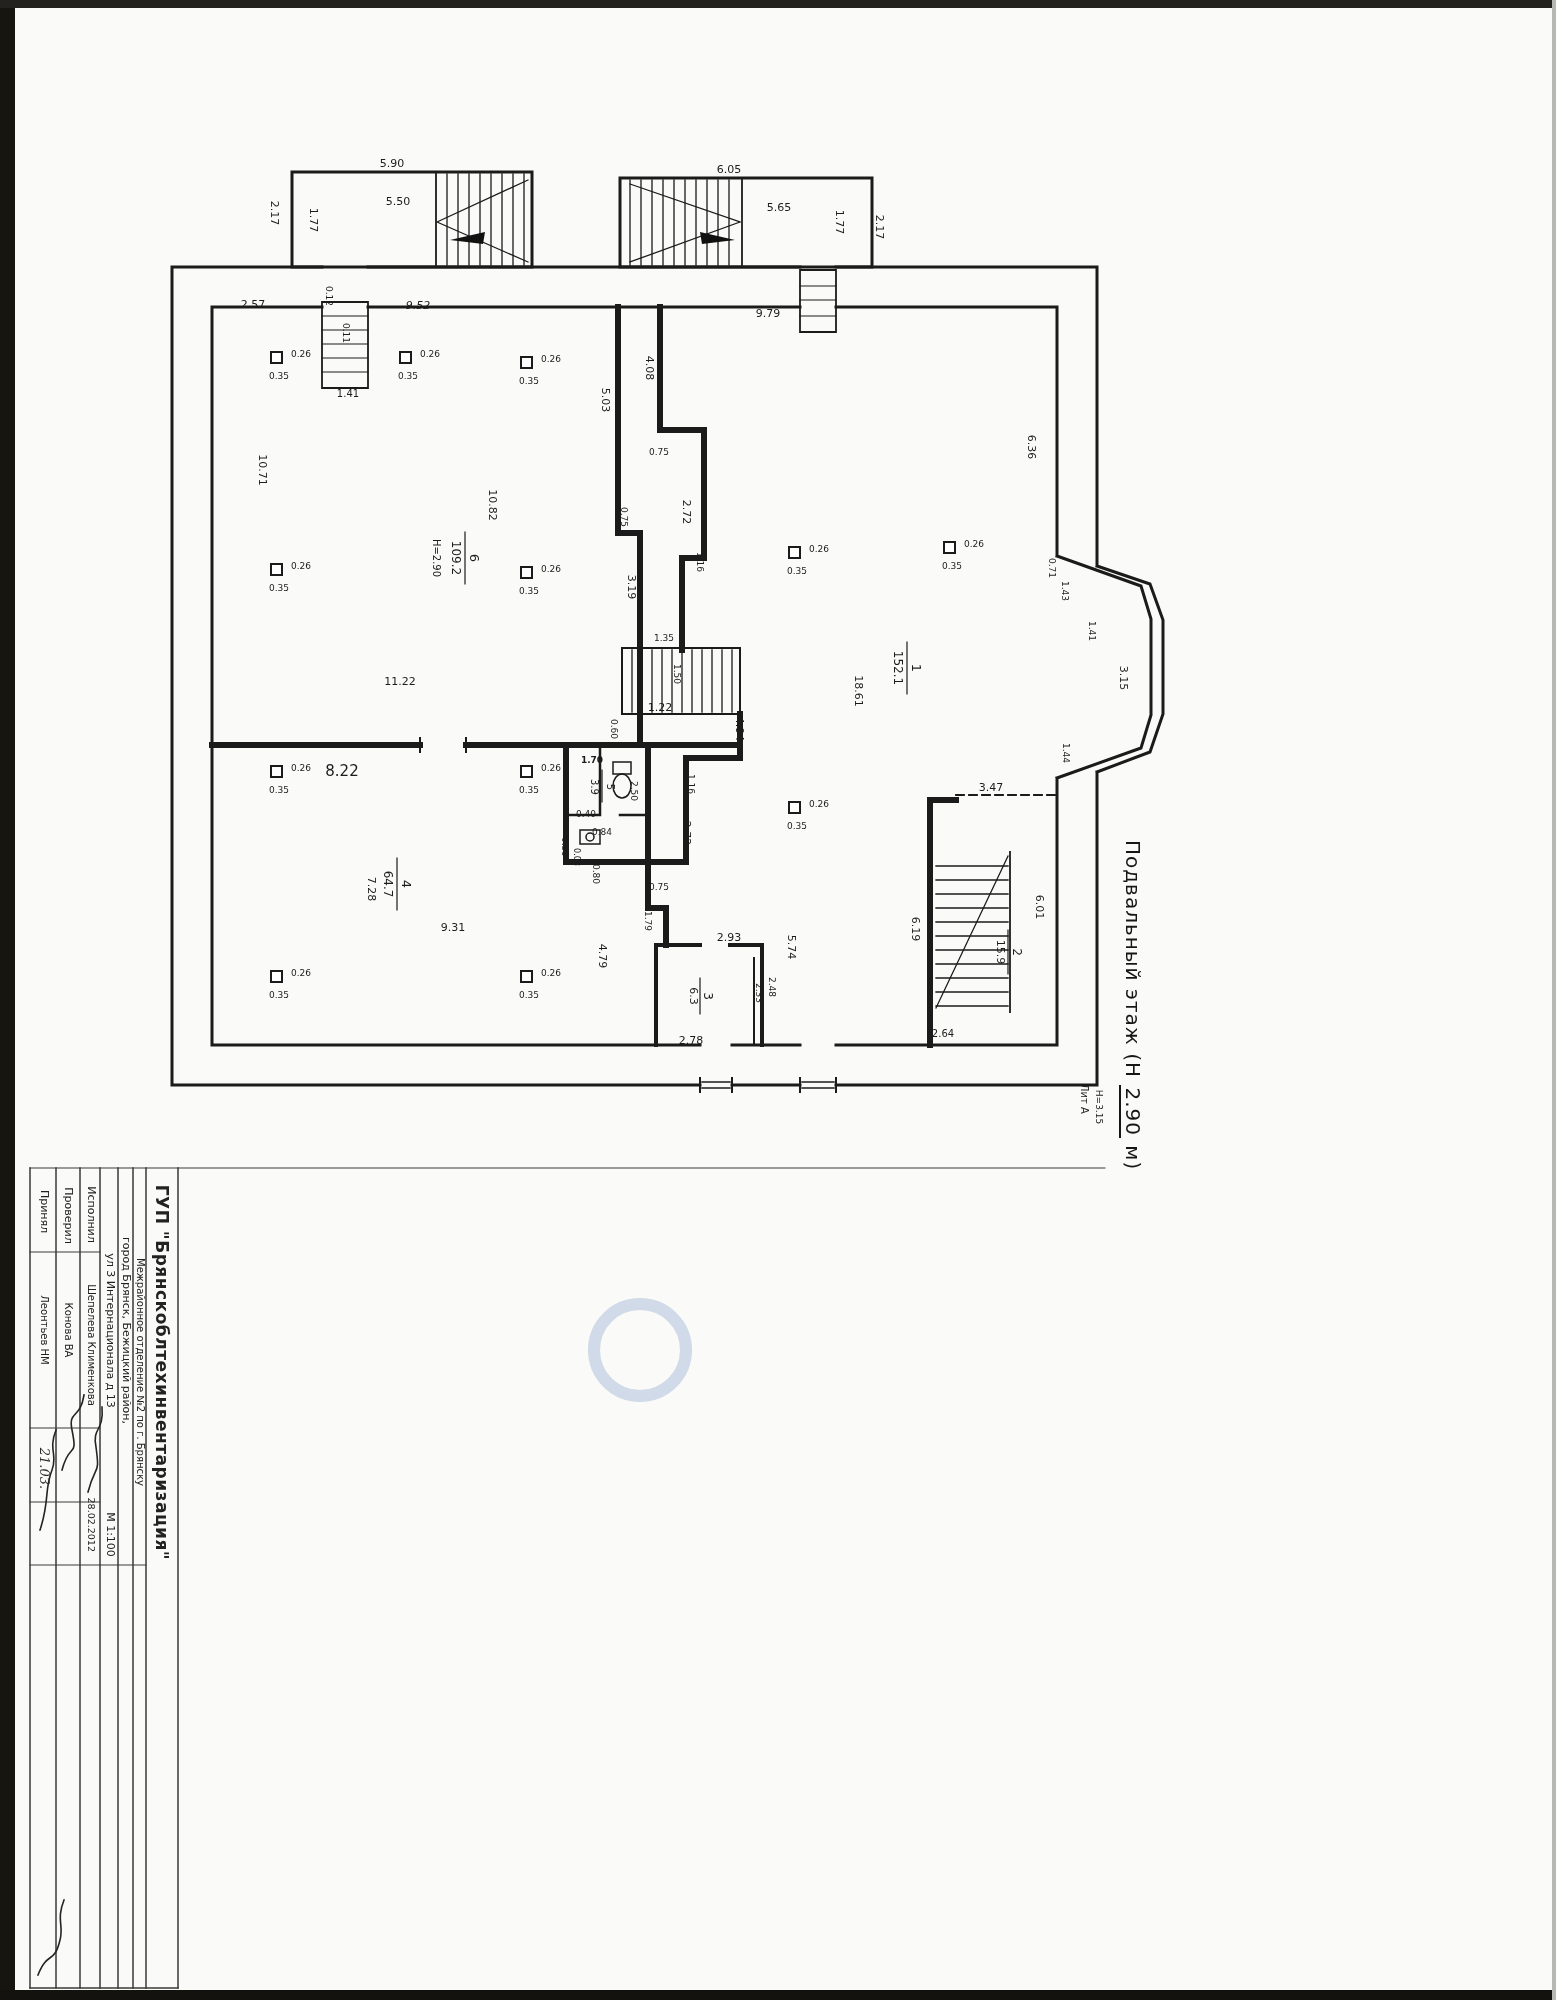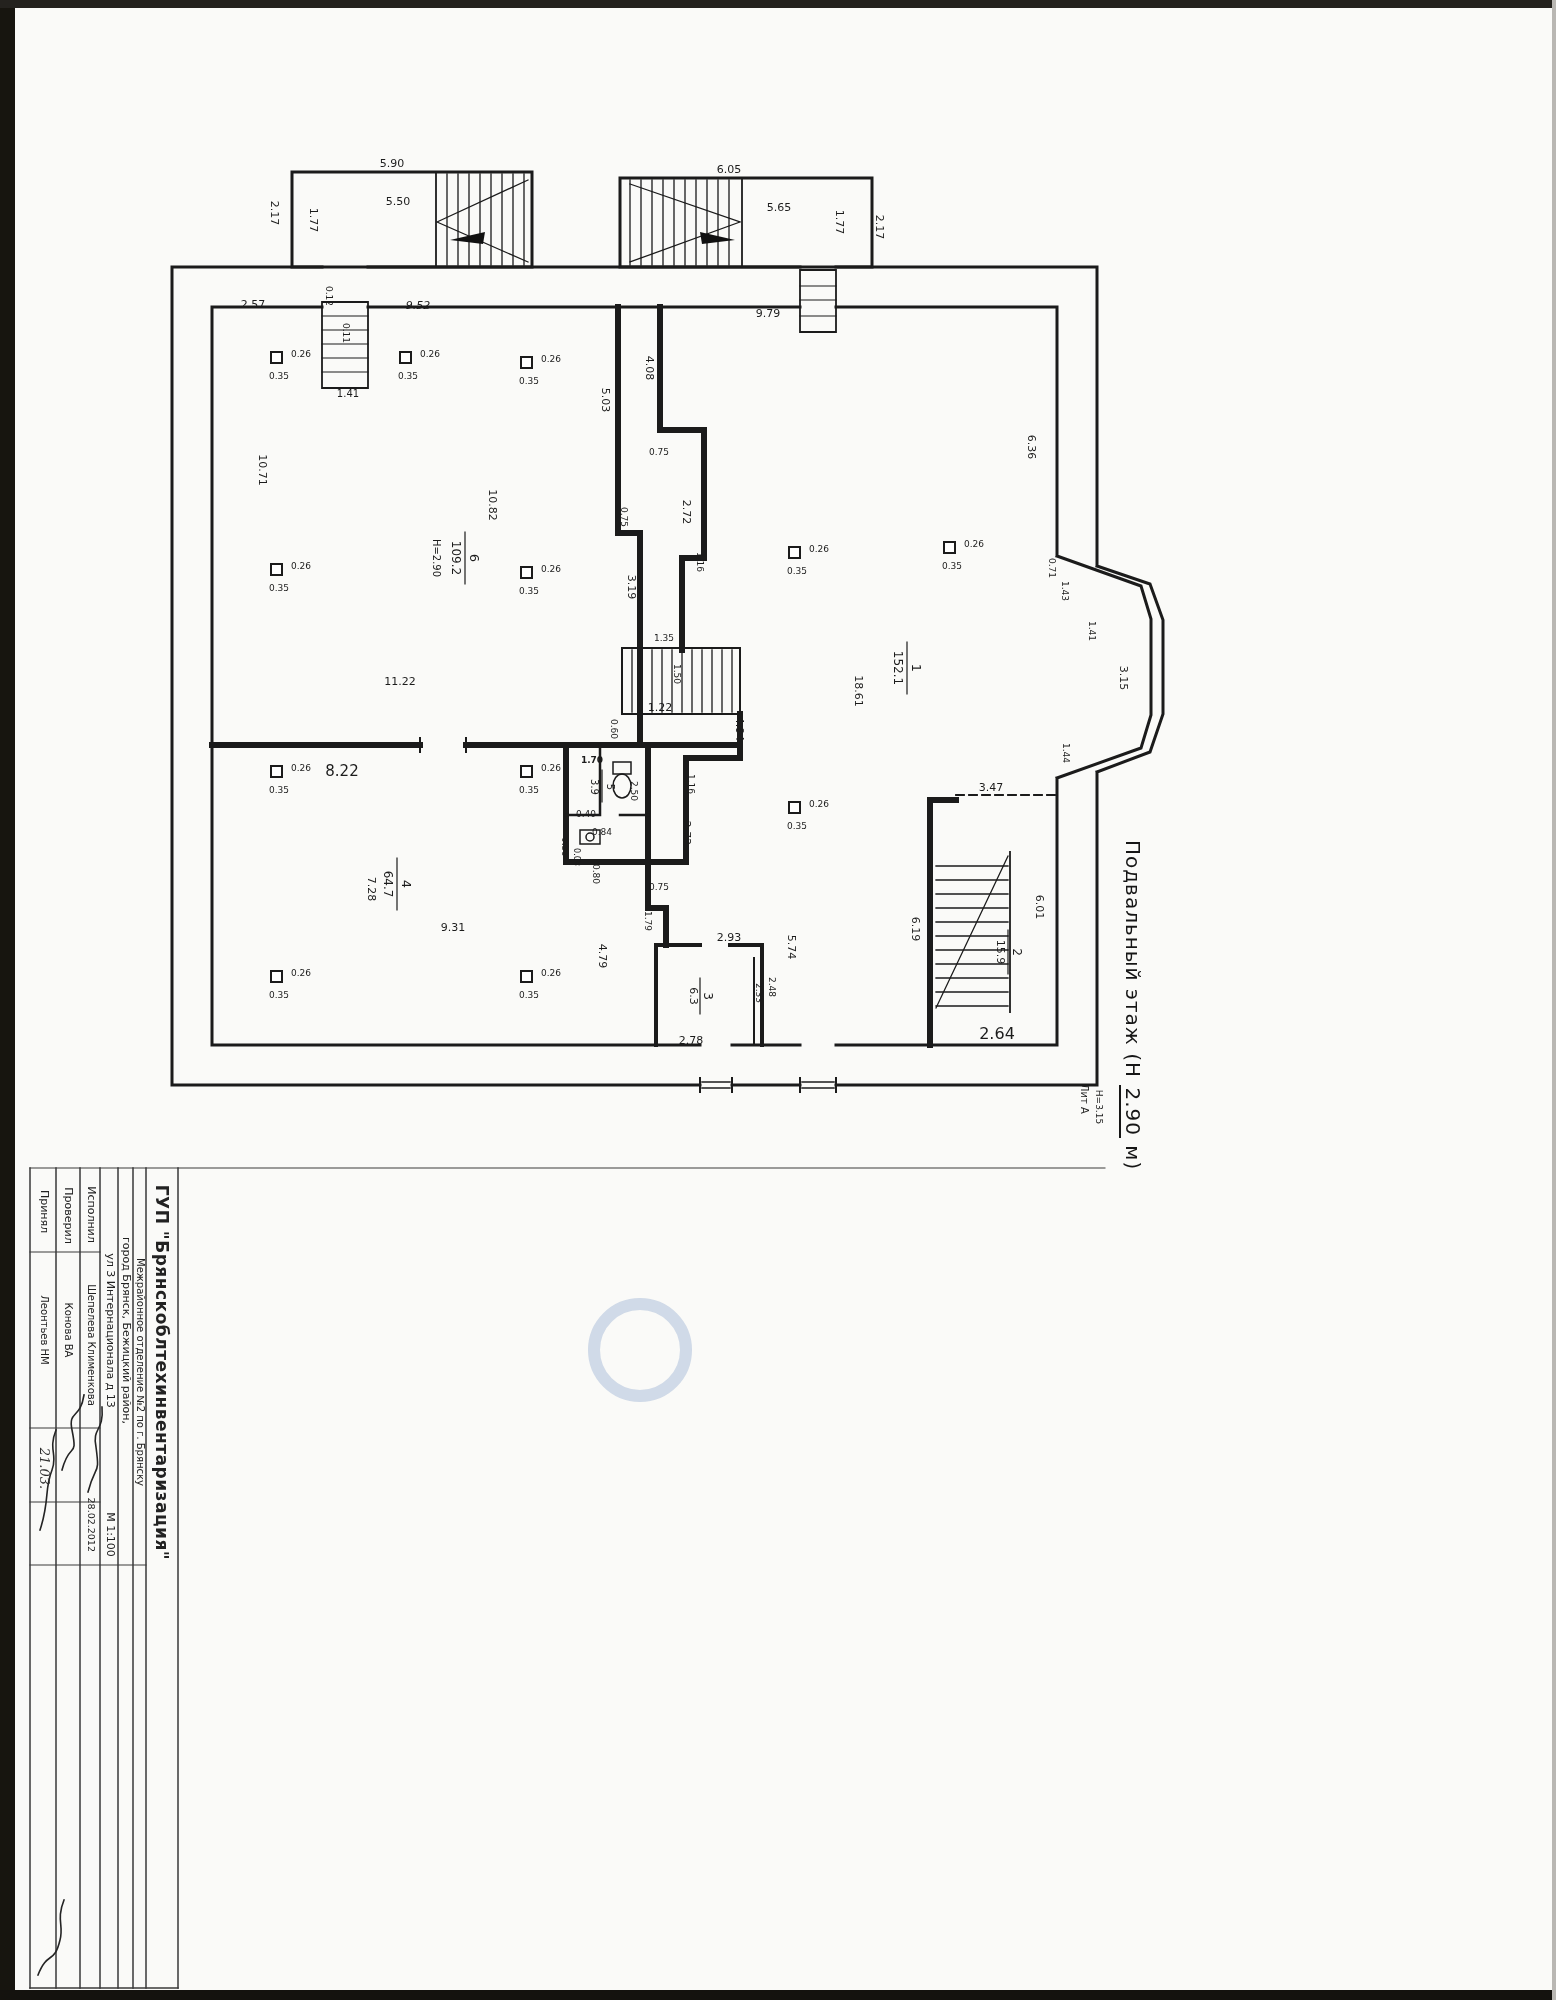--- a/index.html
+++ b/index.html
@@ -203,21 +203,21 @@
       <div class="dim" style="left: 791px; top: 947px; font-size: 11px; transform: translate(-50%, -50%) rotate(90deg);">5.74</div>
       <div class="dim" style="left: 915px; top: 929px; font-size: 11px; transform: translate(-50%, -50%) rotate(90deg);">6.19</div>
       <div class="dim" style="left: 1039px; top: 907px; font-size: 11px; transform: translate(-50%, -50%) rotate(90deg);">6.01</div>
       <div class="dim" style="left: 1017px; top: 952px; font-size: 12px; transform: translate(-50%, -50%) rotate(90deg);">2</div>
       <div class="dim" style="left: 1000px; top: 952px; font-size: 11px; transform: translate(-50%, -50%) rotate(90deg);">15.9</div>
       <div class="dim" style="left: 708px; top: 996px; font-size: 12px; transform: translate(-50%, -50%) rotate(90deg);">3</div>
       <div class="dim" style="left: 693px; top: 996px; font-size: 11px; transform: translate(-50%, -50%) rotate(90deg);">6.3</div>
       <div class="dim" style="left: 758px; top: 993px; font-size: 9px; transform: translate(-50%, -50%) rotate(90deg);">2.33</div>
       <div class="dim" style="left: 771px; top: 987px; font-size: 9px; transform: translate(-50%, -50%) rotate(90deg);">2.48</div>
       <div class="dim" style="left: 691px; top: 1040px; font-size: 11px; transform: translate(-50%, -50%) rotate(0deg);">2.78</div>
-      <div class="dim" style="left: 997px; top: 1034px; font-size: 16px; transform: translate(-50%, -50%) rotate(0deg);">2.64</div>
+      <div class="dim" style="left: 943px; top: 1034px; font-size: 10px; transform: translate(-50%, -50%) rotate(0deg);">2.64</div>
       <div class="dim" style="left: 1084px; top: 1099px; font-size: 10px; transform: translate(-50%, -50%) rotate(90deg);">Лит А</div>
       <div class="dim" style="left: 1098px; top: 1107px; font-size: 9px; transform: translate(-50%, -50%) rotate(90deg);">Н=3.15</div>
       <div class="col-sq" style="left: 270px; top: 351px;"></div>
       <div class="dim" style="left: 301px; top: 354px; font-size: 9px; transform: translate(-50%, -50%) rotate(0deg);">0.26</div>
       <div class="dim" style="left: 279px; top: 376px; font-size: 9px; transform: translate(-50%, -50%) rotate(0deg);">0.35</div>
       <div class="col-sq" style="left: 399px; top: 351px;"></div>
       <div class="dim" style="left: 430px; top: 354px; font-size: 9px; transform: translate(-50%, -50%) rotate(0deg);">0.26</div>
       <div class="dim" style="left: 408px; top: 376px; font-size: 9px; transform: translate(-50%, -50%) rotate(0deg);">0.35</div>
       <div class="col-sq" style="left: 520px; top: 356px;"></div>
       <div class="dim" style="left: 551px; top: 359px; font-size: 9px; transform: translate(-50%, -50%) rotate(0deg);">0.26</div>

